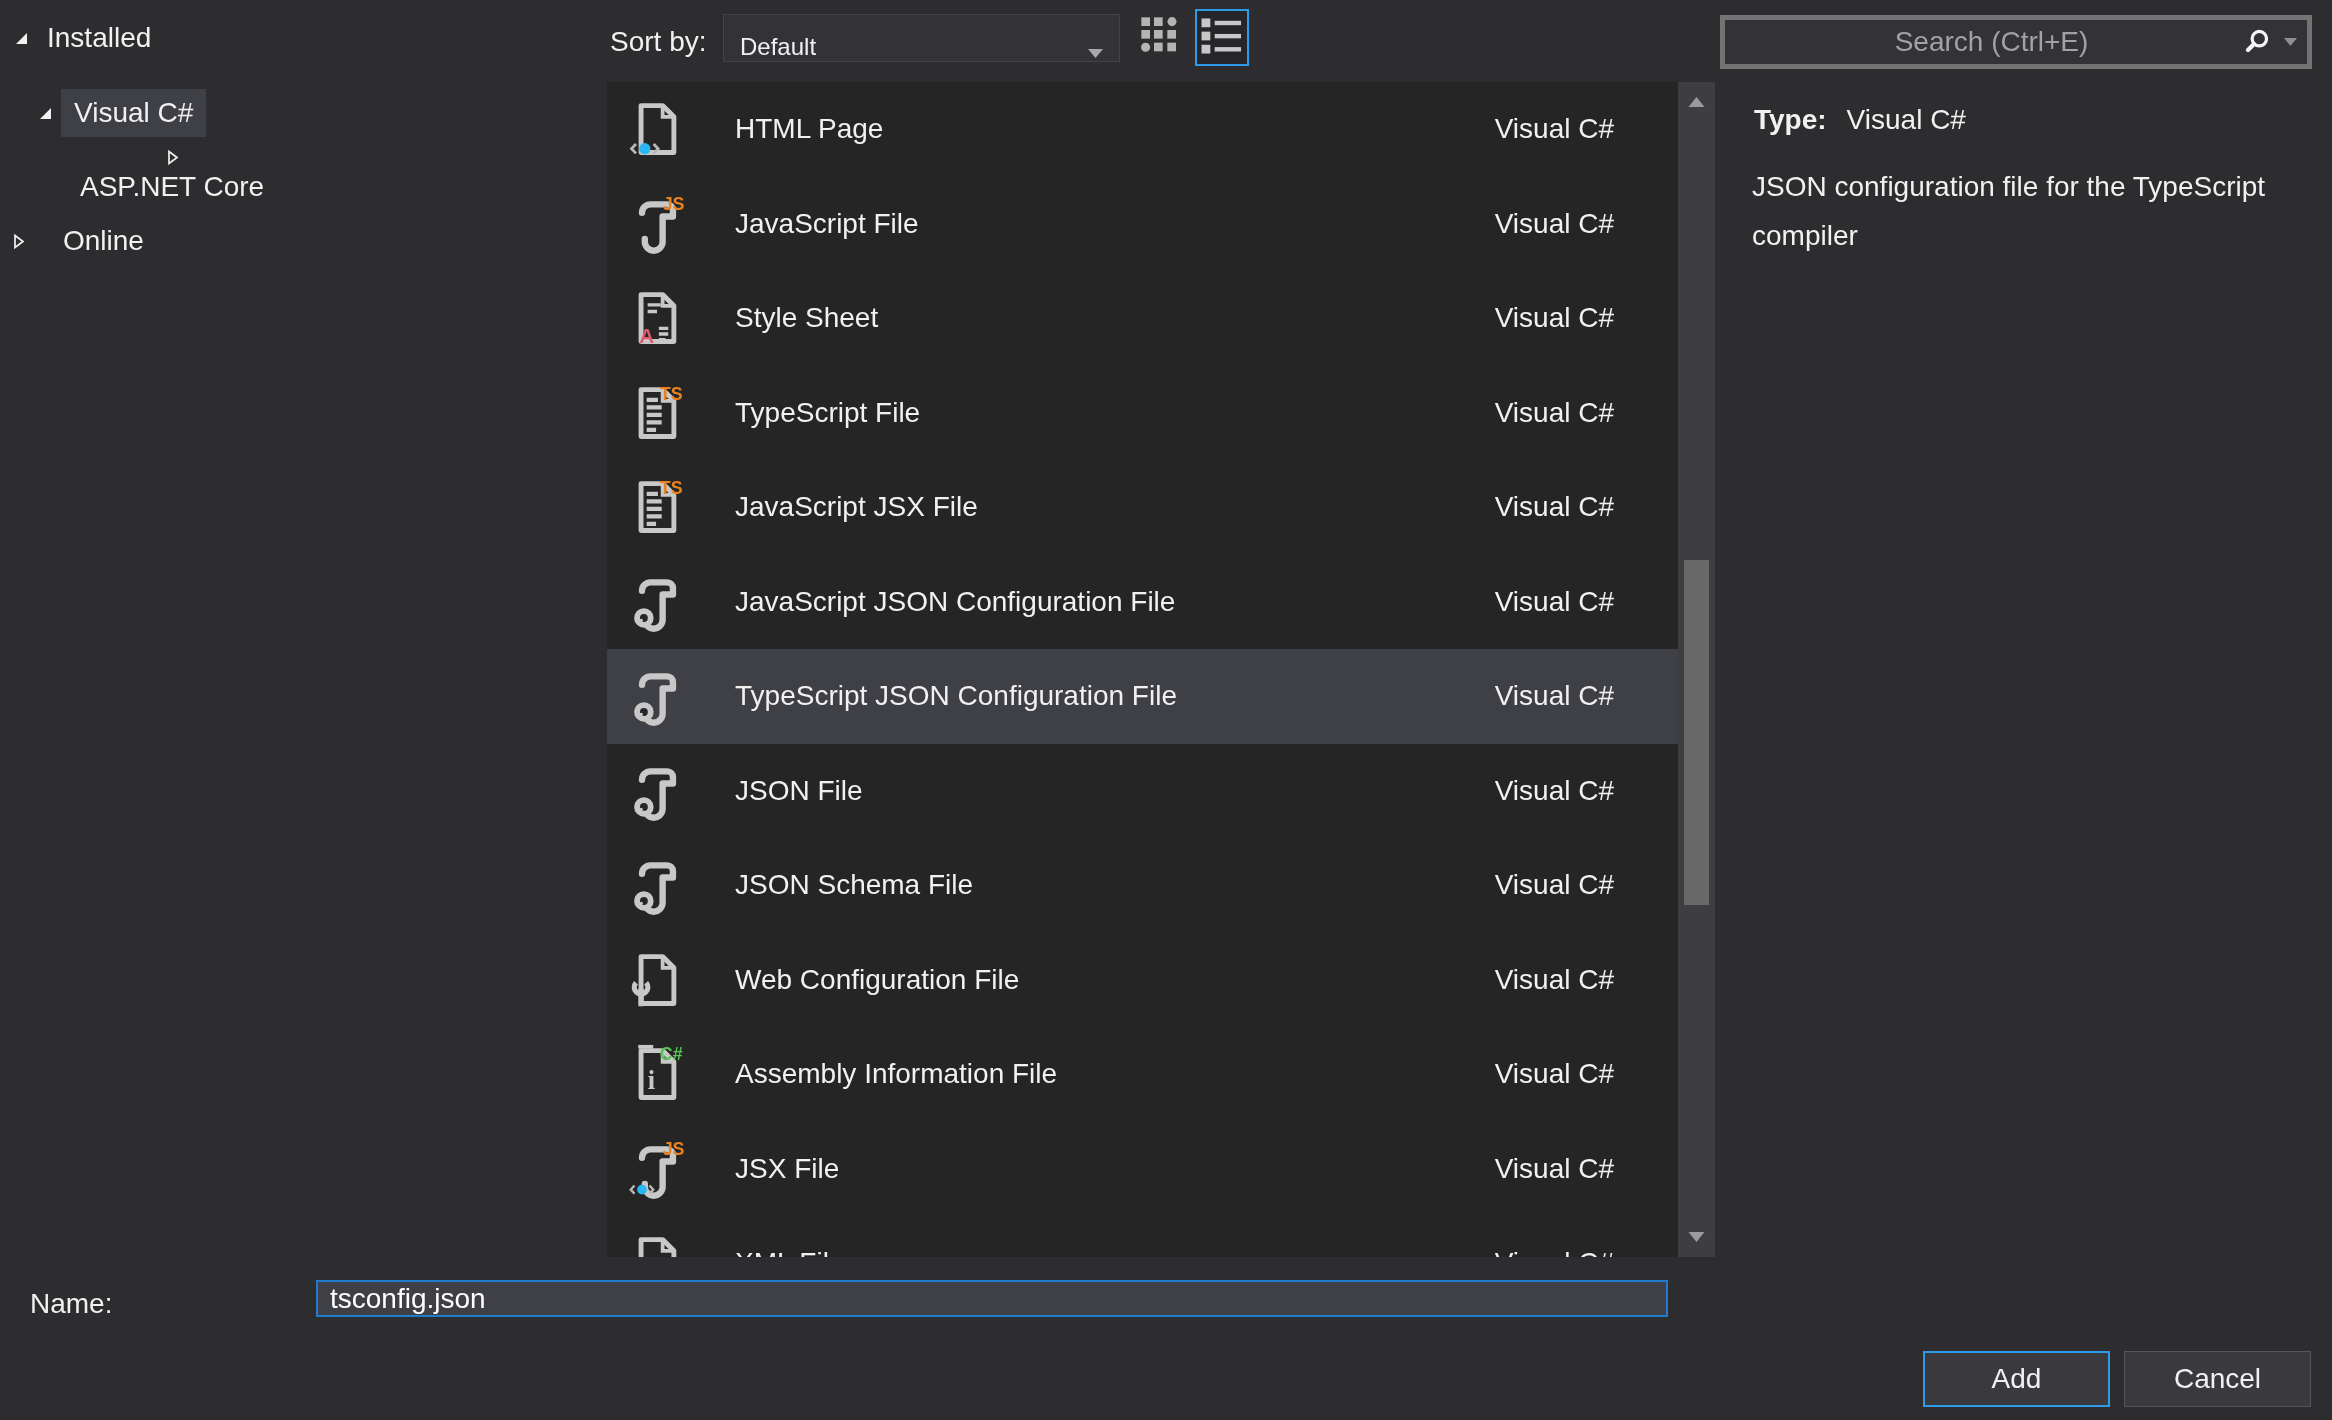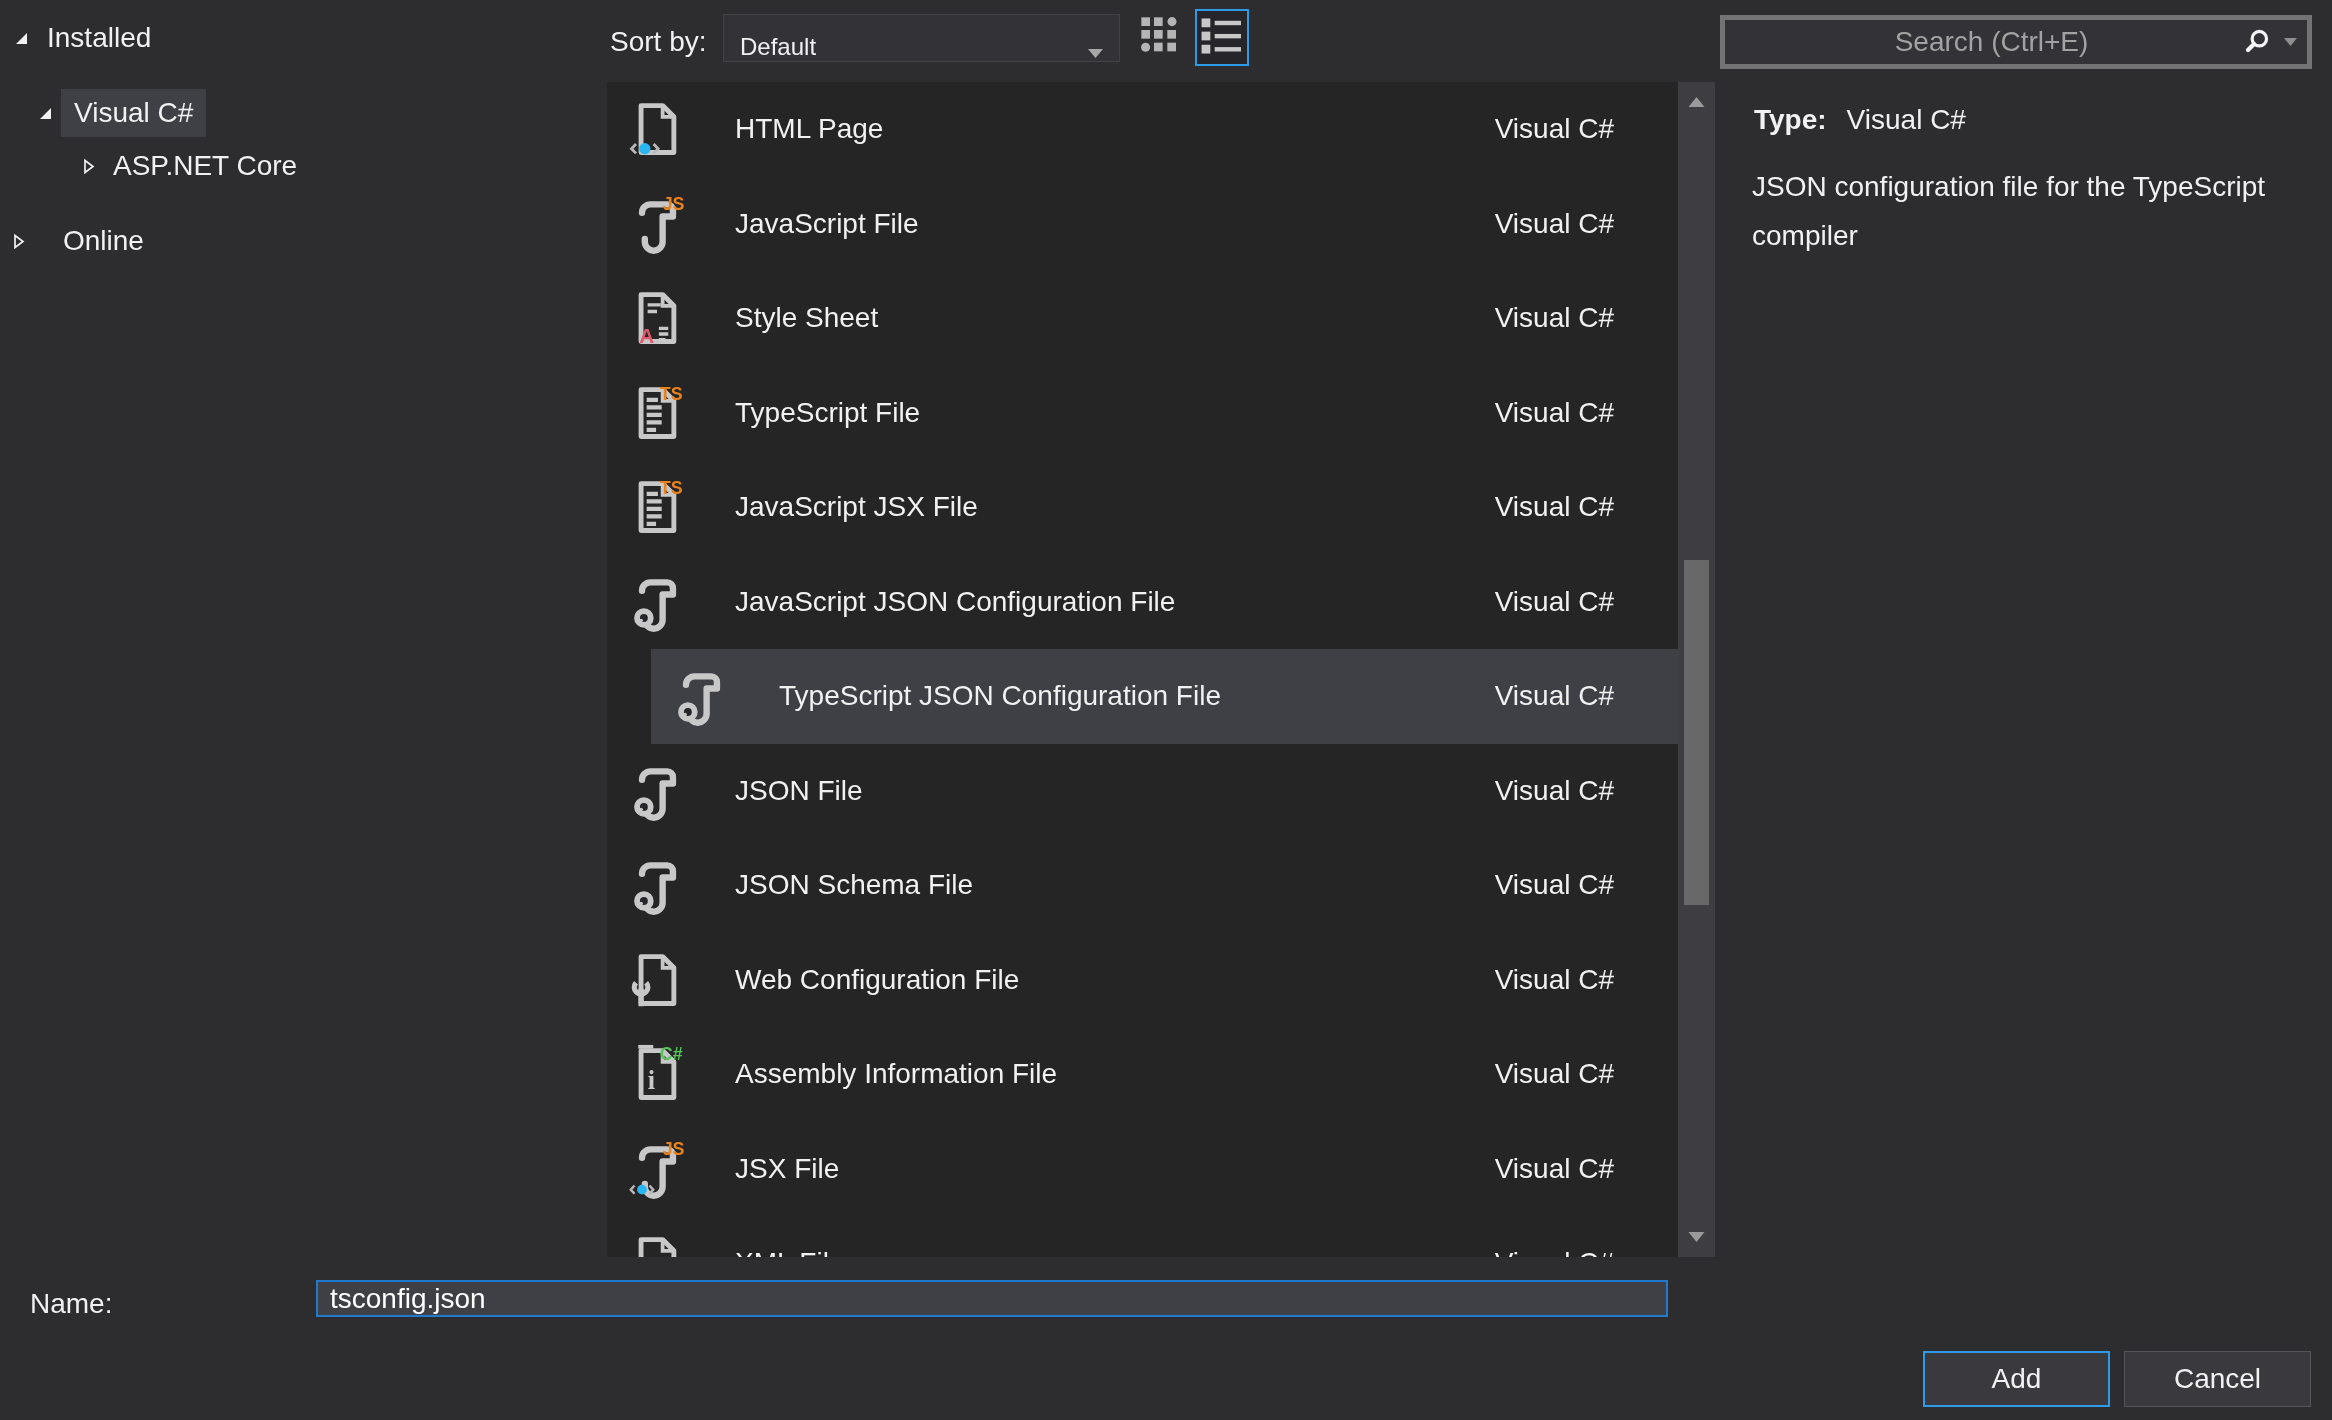--- a/index.html
+++ b/index.html
@@ -5,21 +5,21 @@
   html,body{margin:0;padding:0;background:#1a1a1a;}
   .stage{
     position:relative; width:2332px; height:1420px;
     background:#2d2d30; overflow:hidden;
     font-family:"Liberation Sans", sans-serif; color:#f1f1f1;
   }
   
   .tree-item{position:absolute; display:flex; align-items:center; font-size:28px; cursor:default;}
   #t-installed{left:12px; top:20px; height:36px; gap:16px;text-align:center;}
   #t-vcs{left:36px; top:89px; height:48px; gap:6px;}
-  #t-asp{left:80px; top:148px; height:36px; gap:16px;}
+  #t-asp{left:80px; top:148px; height:36px; gap:4px;flex-direction:column;}
   #t-online{left:10px; top:223px; height:36px; gap:36px;}
   .tree-sel{background:#3f3f46; padding:0 13px; line-height:48px; display:inline-block;}
   .tw{display:flex; align-items:center;}
   
   .sort-label{position:absolute; left:610px; top:26px; font-size:28px;}
   .dropdown{position:absolute; left:723px; top:14px; width:397px; height:48px;
     background:#333337; border:1px solid #434346; box-sizing:border-box;
     display:flex; align-items:flex-end; padding:0 16px; font-size:24px;}
   .dropdown .dd-arrow{position:absolute; right:16px; top:21px;}
   .view-grid{position:absolute; left:1136px; top:14px; width:48px; height:48px;
@@ -31,21 +31,21 @@
     background:#333337; border:5px solid #737373; box-sizing:border-box;
     display:flex; align-items:center;text-align:center;}
   .search-ph{margin-left:16px; font-size:28px; color:#a2a2a2; flex:1;}
   .search .mag{margin-right:10px; display:flex;}
   .search .sch{margin-right:10px; display:flex;}
   
   .list-panel{position:absolute; left:607px; top:82px; width:1071px; height:1175px;
     background:#252526; overflow:hidden;}
   .row{position:relative; height:94.5px; display:flex; align-items:center;
     padding:0 64px 0 20px; box-sizing:border-box;}
-  .row.selected{background:#3f3f46;margin-left:44px;}
+  .row.selected{background:#3f3f46;}
   .row-icon{width:60px; height:60px; margin-right:48px; flex:none; display:flex;}
   .row-name{flex:1; font-size:28px; white-space:nowrap;}
   .row-cat{font-size:28px;}
   
   .scrollbar{position:absolute; left:1678px; top:82px; width:37px; height:1175px; background:#3e3e42;}
   .sb-up,.sb-down{position:absolute; left:0; width:37px; height:36px;
     display:flex; align-items:center; justify-content:center;}
   .sb-up{top:2px;} .sb-down{bottom:2px;}
   .sb-thumb{position:absolute; left:6px; top:478px; width:25px; height:345px; background:#686868;}
   

